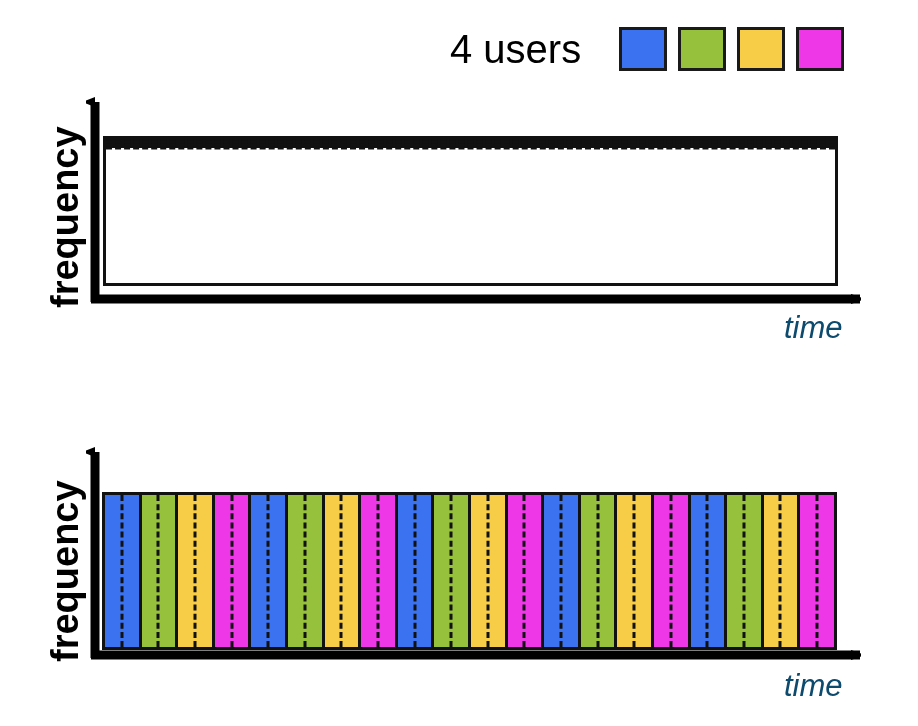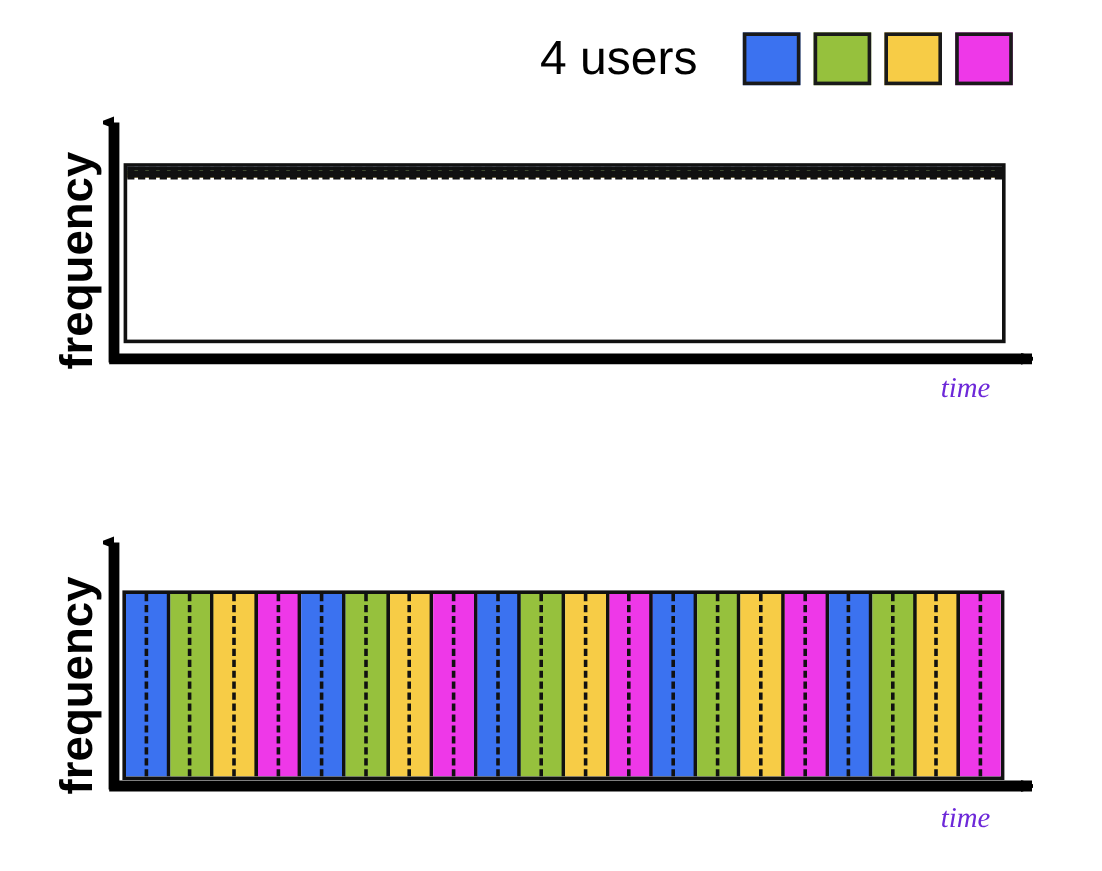--- a/index.html
+++ b/index.html
@@ -64,25 +64,25 @@
     font-size: 38px;
     font-weight: 700;
     color: #000000;
     white-space: nowrap;
     transform-origin: 0 0;
     transform: rotate(-90deg);
     line-height: 1;
   }
   .xlabel {
     position: absolute;
-    font-family: Liberation Serif, serif;
-    font-size: 24px;
+    font-family: Liberation Sans, sans-serif;
+    font-size: 31px;
     font-style: italic;
     font-weight: 400;
-    color: #6d28d9;
+    color: #0c4a6e;
     white-space: nowrap;
     line-height: 1;
   }
 
   
   .plot {
     position: absolute;
     box-sizing: border-box;
     border: 3px solid #111111;
     display: flex;

